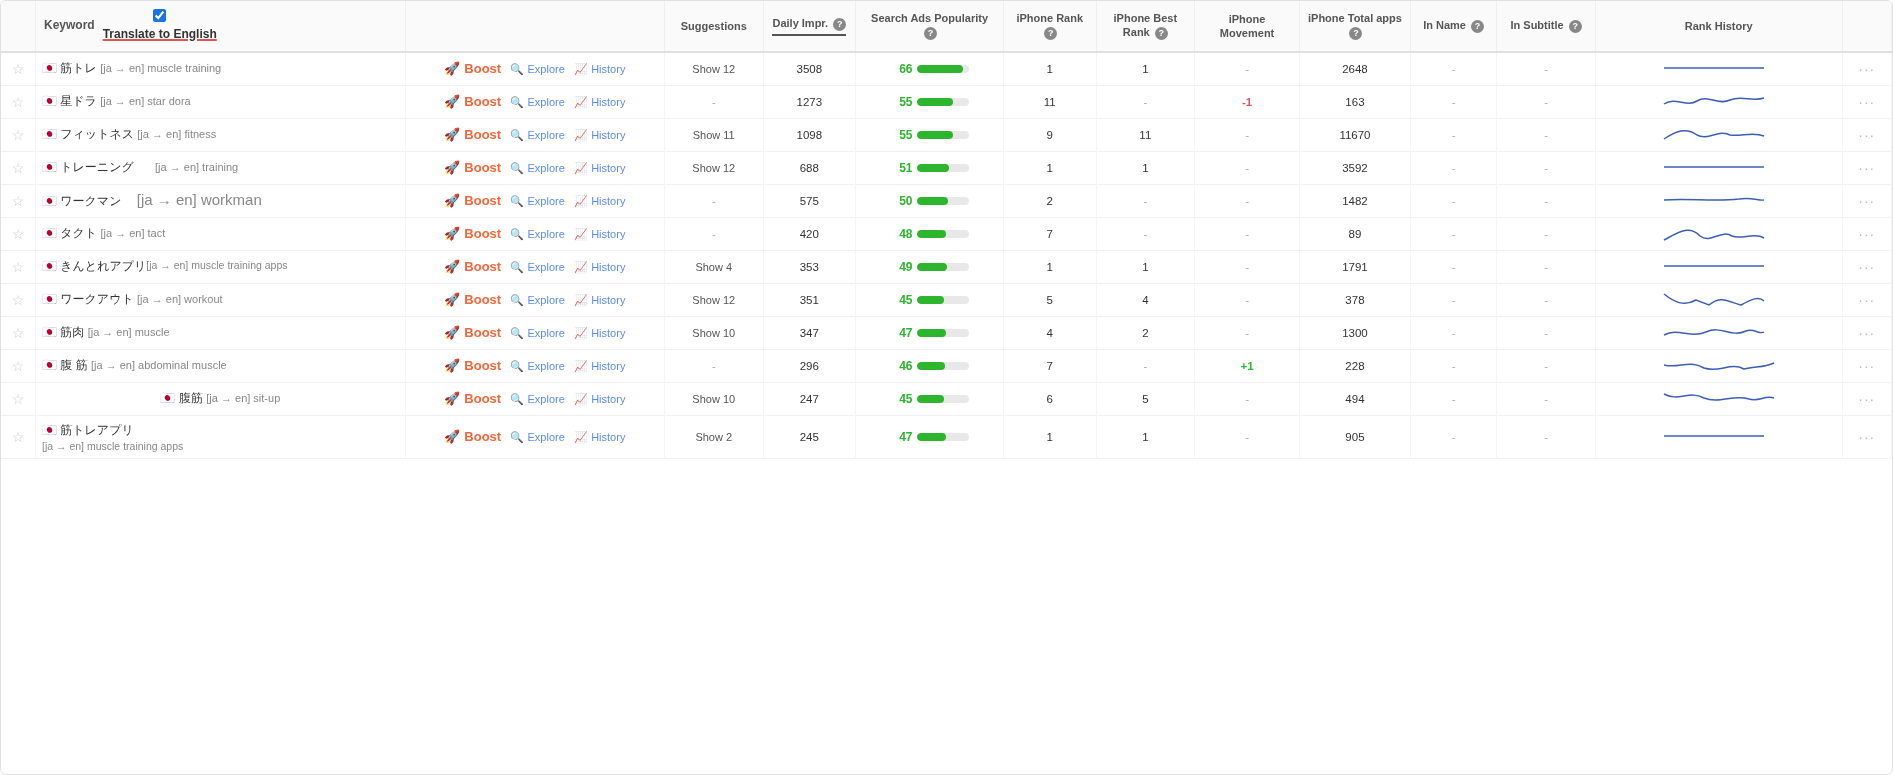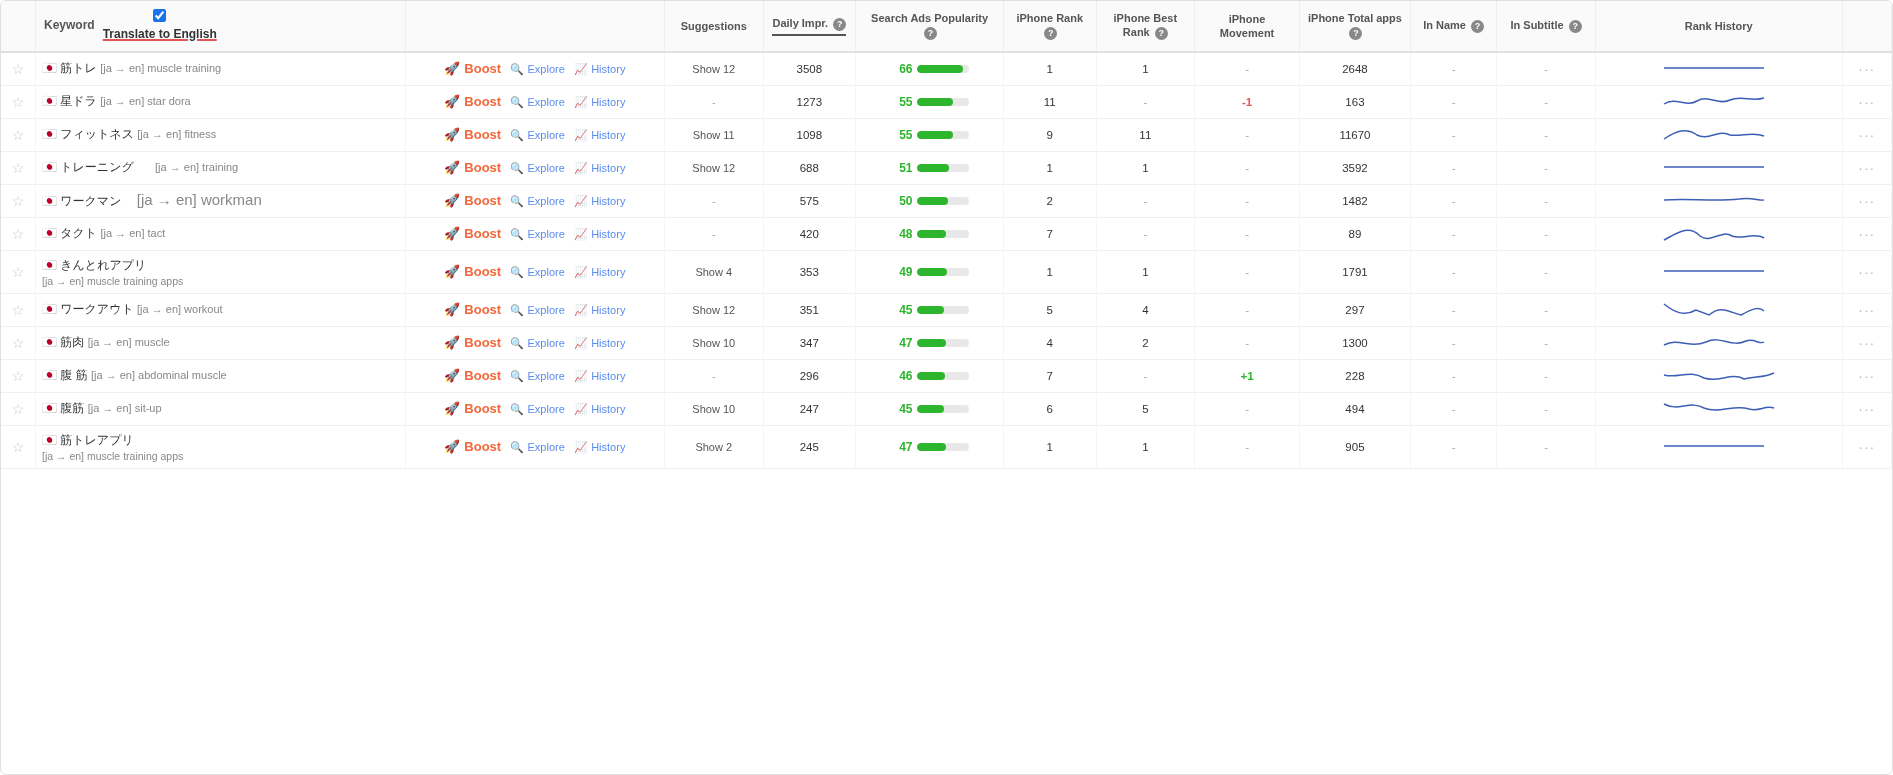--- a/index.html
+++ b/index.html
@@ -551,21 +551,21 @@
       </td>
       <td style="width:40px;">
         <span class="more-dots">···</span>
       </td>
     </tr>
         <tr>
       <td style="text-align:center; width:28px;">
         <span class="star-icon">☆</span>
       </td>
       <td class="keyword-cell" style="width:300px;">
-        <div style="display:flex; flex-direction:column;">
+        <div style="display:flex; text-align:center;">
         <span class="keyword-main">🇯🇵 きんとれアプリ</span>
         <span class="keyword-translation">[ja → en] muscle training apps</span>
       </div>
       </td>
       <td style="width:210px; white-space:nowrap;">
         <button class="boost-btn">
           <span style="color:#f4673a;">🚀</span> Boost
         </button>
         &nbsp;
         <button class="explore-btn">
@@ -639,21 +639,21 @@
           <div class="bar-track">
             <div class="bar-fill" style="width:27px;"></div>
           </div>
         </div>
       </td>
       <td>5</td>
       <td>
         4
       </td>
       <td><span class="dash">-</span></td>
-      <td>297</td>
+      <td>378</td>
       <td><span class="dash">-</span></td>
       <td><span class="dash">-</span></td>
       <td class="rank-history-cell">
         <svg width="110" height="30" class="sparkline" viewBox="0 0 110 30">
               <path d="M0,10 C10,18 20,23 32,16 L45,21 C57,10 67,19 77,21 C88,15 95,12 100,17" fill="none" stroke="#3d5eb5" stroke-width="1.5"></path>
             </svg>
       </td>
       <td style="width:40px;">
         <span class="more-dots">···</span>
       </td>
@@ -757,21 +757,21 @@
             </svg>
       </td>
       <td style="width:40px;">
         <span class="more-dots">···</span>
       </td>
     </tr>
         <tr>
       <td style="text-align:center; width:28px;">
         <span class="star-icon">☆</span>
       </td>
-      <td class="keyword-cell" style="width:300px;">
+      <td class="keyword-cell" style="width:300px;text-align:center;">
         <span class="keyword-main">🇯🇵 腹筋 <span style="color:#888; font-weight:400; font-size:11px;">[ja → en] sit-up</span></span>
       </td>
       <td style="width:210px; white-space:nowrap;">
         <button class="boost-btn">
           <span style="color:#f4673a;">🚀</span> Boost
         </button>
         &nbsp;
         <button class="explore-btn">
           <span>🔍</span> Explore
         </button>

